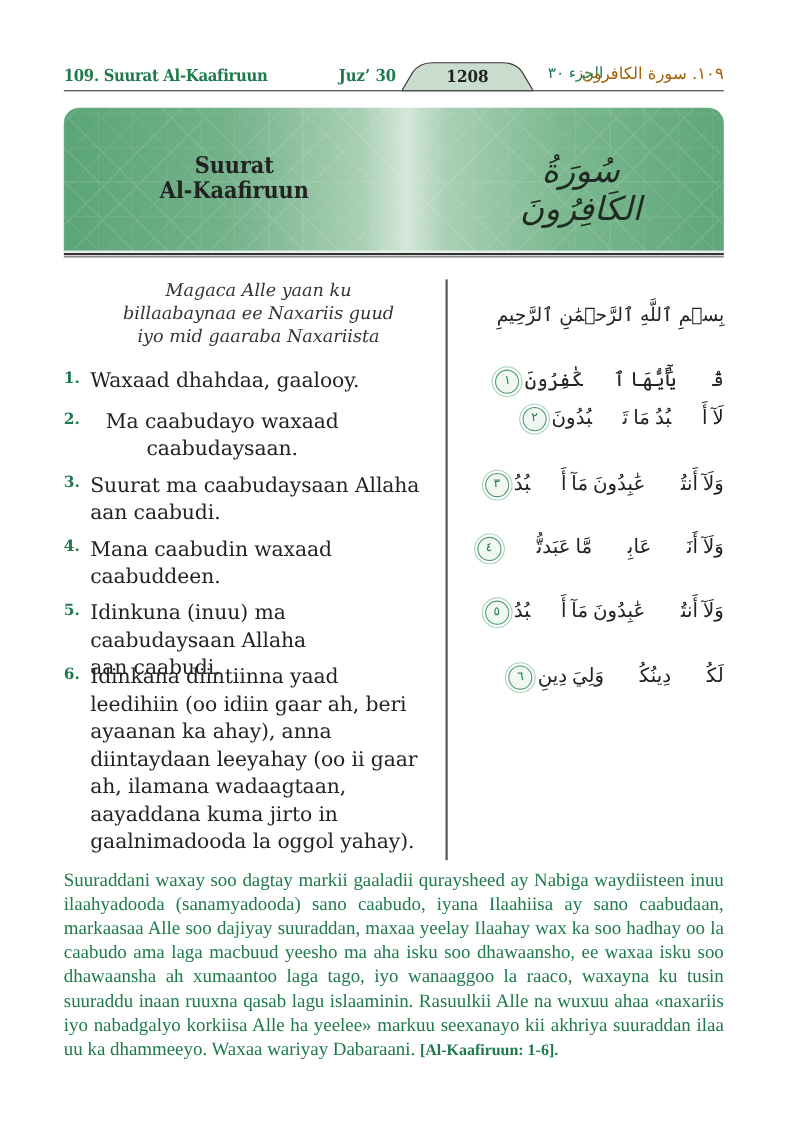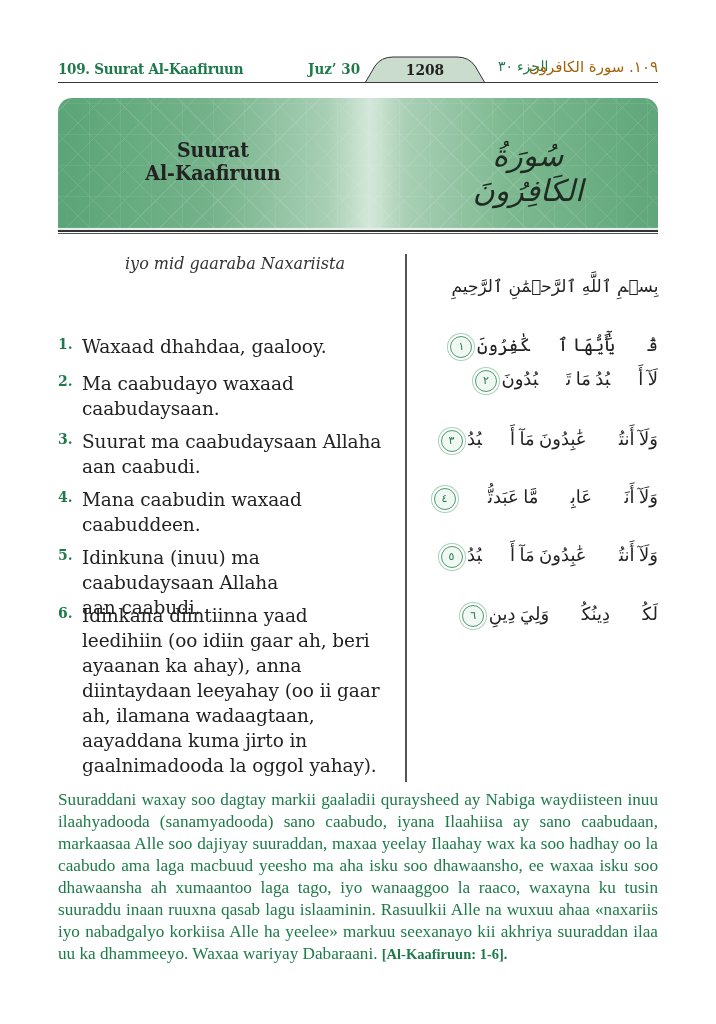--- a/index.html
+++ b/index.html
@@ -165,31 +165,33 @@
     <div>Al-Kaafiruun</div>
   </div>
   <div class="banner-title-arabic">سُورَةُ الكَافِرُونَ</div>
 </div>
 <div class="banner-rule-light"></div>
 <div class="banner-rule-dark"></div>
 
 <div class="col-divider"></div>
 
 <div class="basmala-translation">
+  <div>Magaca Alle yaan ku</div>
+  <div>billaabaynaa ee Naxariis guud</div>
   <div>iyo mid gaaraba Naxariista</div>
 </div>
 <div class="basmala-arabic">بِسۡمِ ٱللَّهِ ٱلرَّحۡمَٰنِ ٱلرَّحِيمِ</div>
 
 <div class="verse" style="top:334px;">
   <span class="verse-num">1.</span>
   <div class="verse-text" style="top:0;">Waxaad dhahdaa, gaalooy.</div>
 </div>
 <div class="verse" style="top:371px;">
   <span class="verse-num">2.</span>
-  <div class="verse-text" style="top:0; width:240px;">Ma caabudayo waxaad caabudaysaan.</div>
+  <div class="verse-text" style="top:0; width:240px;text-align:center;">Ma caabudayo waxaad caabudaysaan.</div>
 </div>
 <div class="verse" style="top:429px;">
   <span class="verse-num">3.</span>
   <div class="verse-text" style="top:0;">Suurat ma caabudaysaan Allaha aan caabudi.</div>
 </div>
 <div class="verse" style="top:487px;">
   <span class="verse-num">4.</span>
   <div class="verse-text" style="top:0; width:250px;">Mana caabudin waxaad caabuddeen.</div>
 </div>
 <div class="verse" style="top:545px;">

